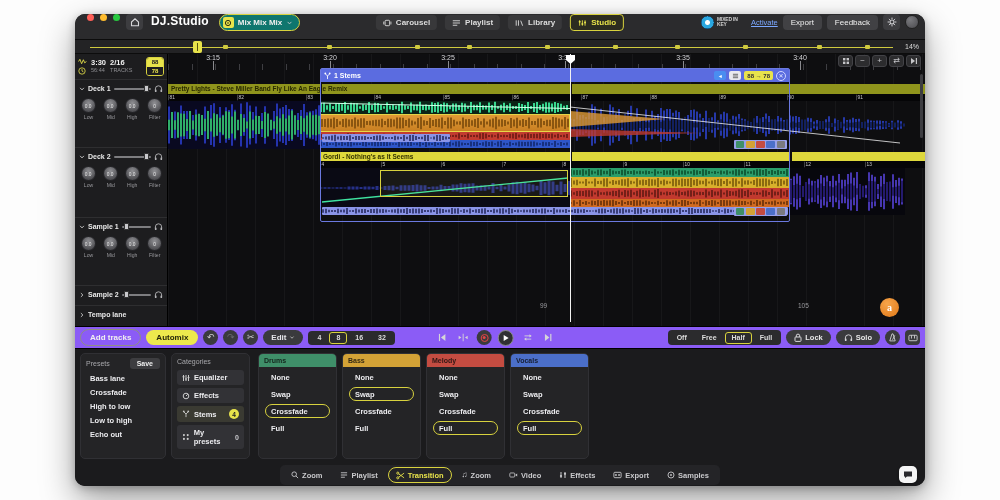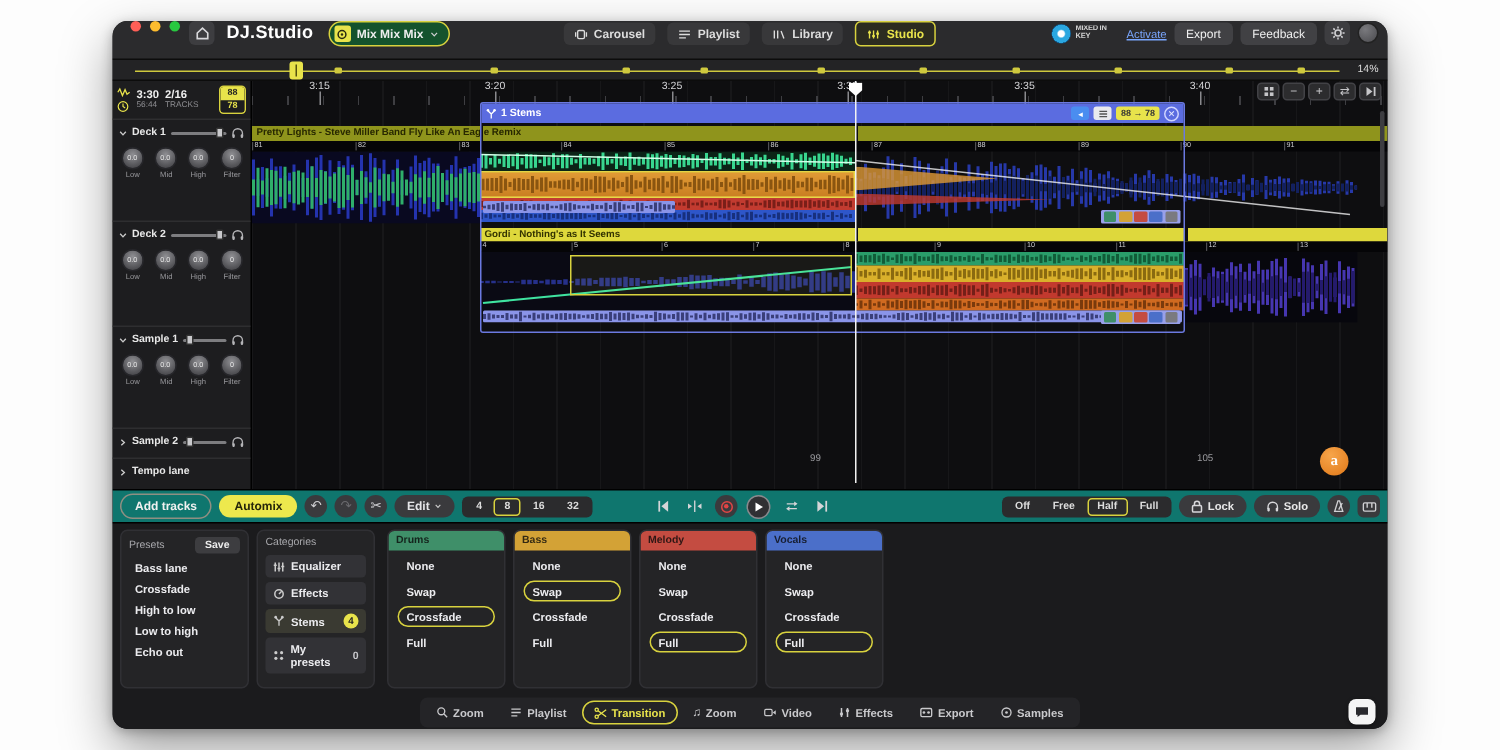--- a/index.html
+++ b/index.html
@@ -6,21 +6,21 @@
 html,body{width:1000px;height:500px;overflow:hidden}
 body{background:#fdfdfd;font-family:"Liberation Sans",sans-serif;position:relative;-webkit-font-smoothing:antialiased}
 svg{display:block}
 .window{position:absolute;left:75px;top:14px;width:850px;height:472px;background:#19191b;border-radius:10px;box-shadow:0 14px 34px rgba(0,0,0,.38),0 2px 8px rgba(0,0,0,.25);overflow:hidden;display:flex;flex-direction:column}
 
 .titlebar{height:26px;background:#2b2b2d;border-bottom:1px solid #0c0c0c;display:flex;align-items:flex-start;padding:0 6px;gap:6px;flex:0 0 auto;position:relative}
 .dots{display:flex;gap:6px;margin-left:6px}
 .dot{width:7px;height:7px;border-radius:50%}
 .sqbtn{width:17px;height:16px;background:#3d3d40;border-radius:4px;display:flex;align-items:center;justify-content:center}
 .logo{font-size:12px;font-weight:800;color:#fff;letter-spacing:.2px;margin-left:2px}
-.mixsel{height:17px;border:1px solid #d8d23e;border-radius:9px;display:flex;align-items:center;gap:4px;padding:0 6px 0 3px;margin-left:4px;background:#14532d}
+.mixsel{height:17px;border:1px solid #d8d23e;border-radius:9px;display:flex;align-items:center;gap:4px;padding:0 6px 0 3px;margin-left:4px;background:#0f766e}
 .discic{width:11px;height:11px;background:#e8e34b;border-radius:2px;display:flex;align-items:center;justify-content:center}
 .mixsel span{font-size:8px;color:#eee;font-weight:700}
 .nav{position:absolute;left:50%;transform:translateX(-50%);display:flex;gap:8px;align-items:center}
 .navbtn{display:flex;align-items:center;gap:4px;background:#38383a;border-radius:4px;padding:3px 7px;font-size:8px;color:#ddd;font-weight:700}
 .navbtn.active{background:#2c2c20;border:1px solid #d8d23e;color:#e8e34b}
 .tb-right{margin-left:auto;display:flex;align-items:center;gap:5px}
 .mik{display:flex;align-items:center;gap:3px}
 .mikball{width:13px;height:13px;border-radius:50%;background:radial-gradient(circle at 50% 50%,#fff 0 2px,#2aa7e0 3px 6px,#11649c 6px)}
 .mikbrand{width:29px;font-size:5px;line-height:5px;color:#cfcfcf;font-weight:700;letter-spacing:-.2px;overflow:hidden}
 .activate{font-size:7.5px;color:#7aa7ff;text-decoration:underline}
@@ -82,39 +82,39 @@
 .ovb.circ{width:10px;height:10px;border-radius:50%;border:1px solid #cfd4ff;color:#e6e9ff;font-size:6px}
 .stemicons{position:absolute;width:53px;height:9px;background:#98a0ea;border-radius:1px;display:flex;align-items:center;gap:1.5px;padding:0 1.5px;z-index:6}
 .stemicons i{flex:1;height:6.5px;border-radius:1px;display:block}
 .playhead{position:absolute;left:402px;top:0;width:1px;height:268px;background:#f2f2f2;z-index:10}
 .phh{position:absolute;left:398px;top:1px;width:9px;height:9px;background:#fff;clip-path:polygon(0 0,100% 0,100% 55%,50% 100%,0 55%);z-index:11}
 .measure{position:absolute;top:248px;font-size:6.5px;color:#9a9a9e;z-index:3}
 .assist{position:absolute;left:712px;top:244px;width:19px;height:19px;border-radius:50%;background:radial-gradient(circle at 38% 30%,#f7a54a,#e07818);z-index:12;display:flex;align-items:center;justify-content:center;color:#fff;font-weight:800;font-size:10px;font-family:"Liberation Serif",serif}
 .ybox{position:absolute;border:1px solid #d8d23e;background:rgba(231,222,74,.07);z-index:4}
 .wedge{position:absolute;z-index:2}
 
-.toolbar{height:22px;background:#0f766e;border-top:1px solid #000;display:flex;align-items:center;padding:0 5px;gap:5px;flex:0 0 auto;position:relative}
+.toolbar{height:22px;background:#8b5cf6;border-top:1px solid #000;display:flex;align-items:center;padding:0 5px;gap:5px;flex:0 0 auto;position:relative}
 .addtr{border:1px solid #8f8f82;border-radius:9px;padding:3px 9px;font-size:8px;font-weight:700;color:#f0f0f0}
 .automix{background:#ede84d;border-radius:9px;padding:3px 10px;font-size:8px;font-weight:800;color:#26260a}
 .rbtn{width:15px;height:15px;border-radius:50%;background:#3a3a3d;color:#d0d0d3;font-size:9px;display:flex;align-items:center;justify-content:center;line-height:1}
 .rbtn.dis{color:#6a6a6e}
 .editbtn{background:#3a3a3d;border-radius:9px;padding:3px 8px;display:flex;align-items:center;gap:3px;font-size:8px;font-weight:700;color:#e5e5e8}
 .segbox{background:#2b2b2d;border-radius:4px;padding:1px 2px;display:flex;gap:1px;align-items:center}
 .segbox .seg-it{padding:1.5px 6px;font-size:7px;font-weight:700;color:#ddd;border:1px solid transparent;border-radius:3px}
 .segbox .seg-it.selected{border-color:#d8d23e}
 .transport{position:absolute;left:50%;transform:translateX(-54%);display:flex;align-items:center;gap:6px}
 .tpb{width:15px;height:15px;border-radius:50%;background:#3a3a3d;display:flex;align-items:center;justify-content:center;color:#d5d5d8;font-size:8px}
 .tpb.plain{background:transparent}
 .playb{width:16px;height:16px;border-radius:50%;border:1px solid #8a8a8e;background:#303033;display:flex;align-items:center;justify-content:center}
 .playb i{display:block;width:0;height:0;border-left:5px solid #fff;border-top:3.5px solid transparent;border-bottom:3.5px solid transparent;margin-left:1px}
 .recb{width:15px;height:15px;border-radius:50%;background:#3a3a3d;display:flex;align-items:center;justify-content:center}
 .recb i{width:8px;height:8px;border-radius:50%;border:1.5px solid #e04545;display:flex;align-items:center;justify-content:center}
 .recb i:after{content:"";width:3px;height:3px;border-radius:50%;background:#e04545}
 .lockpill{background:#3a3a3d;border-radius:9px;padding:3px 8px;display:flex;align-items:center;gap:3px;font-size:7.5px;font-weight:700;color:#e8e8e8}
-.tb-r{margin-left:auto;display:flex;align-items:center;gap:5px}
+.tb-r{margin-left:auto;display:flex;gap:5px}
 
 .bpanel{height:116px;background:#1b1b1d;border-top:1px solid #000;position:relative;flex:0 0 auto}
 .card{position:absolute;top:4px;height:106px;background:#242426;border:1px solid #303034;border-radius:5px;overflow:hidden}
 .cardhead{display:flex;align-items:center;justify-content:space-between;padding:4px 5px 2px}
 .cardhead .ct{font-size:7px;color:#a8a8ac}
 .savebtn{background:#3d3d40;border-radius:3px;padding:2px 7px;font-size:7px;color:#eee;font-weight:700}
 .preset-it{font-size:7.5px;font-weight:700;color:#ececef;padding:2.5px 9px}
 .catrow{margin:3px 5px 0;background:#323236;border-radius:3px;padding:3px 5px;display:flex;align-items:center;gap:4px;font-size:7.5px;font-weight:700;color:#ececef}
 .catrow.active{background:#3a3a32}
 .badge-y{margin-left:auto;width:10px;height:10px;border-radius:50%;background:#e8e34b;color:#222;font-size:6.5px;font-weight:800;display:flex;align-items:center;justify-content:center}

